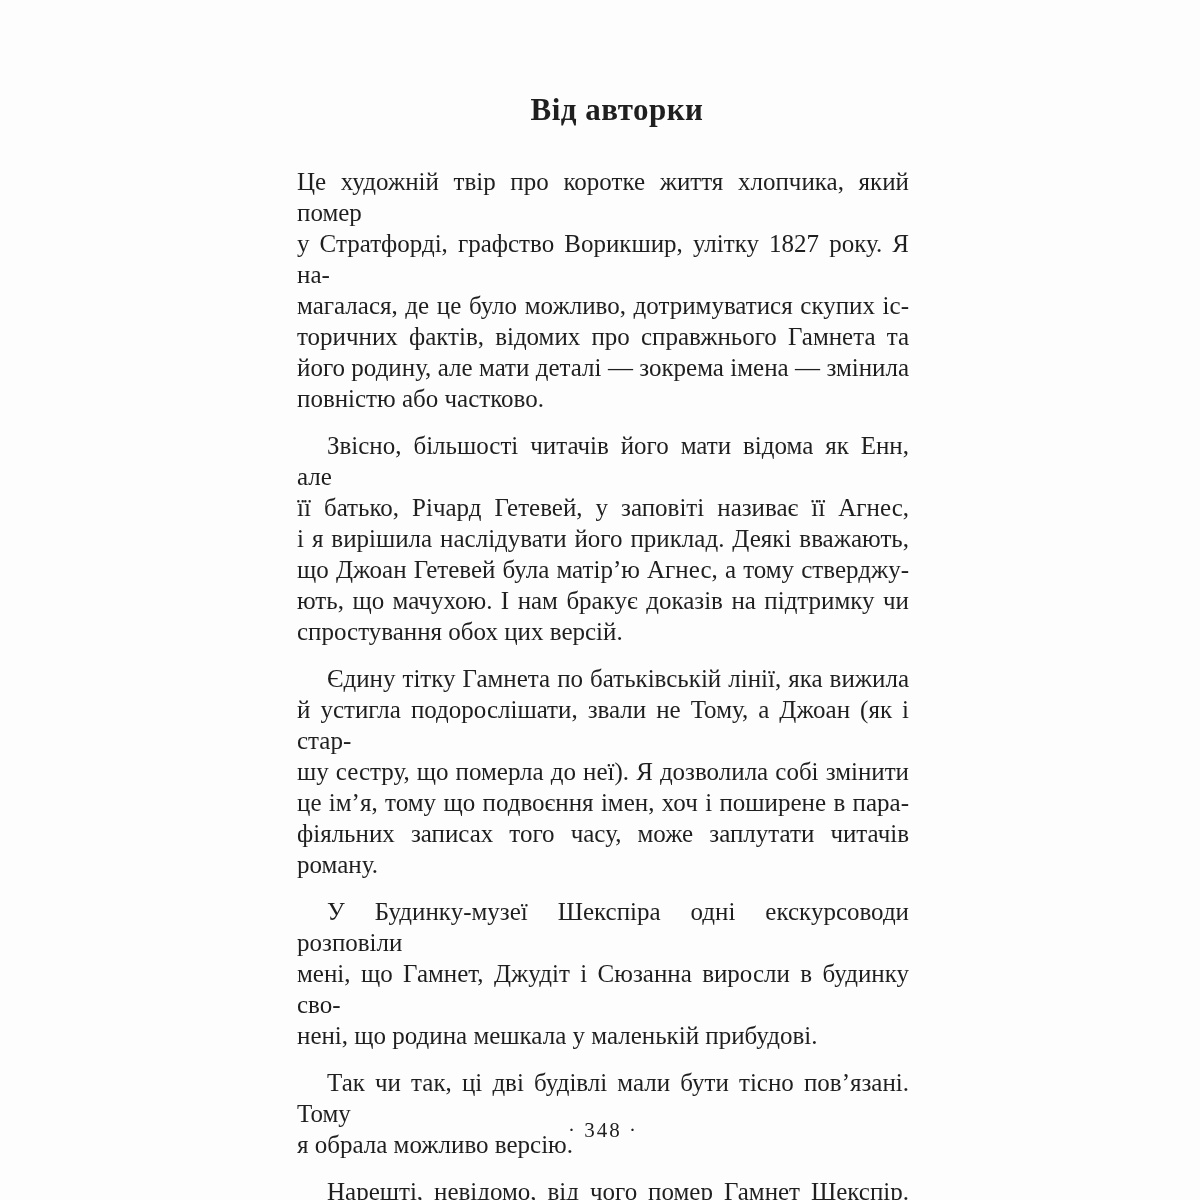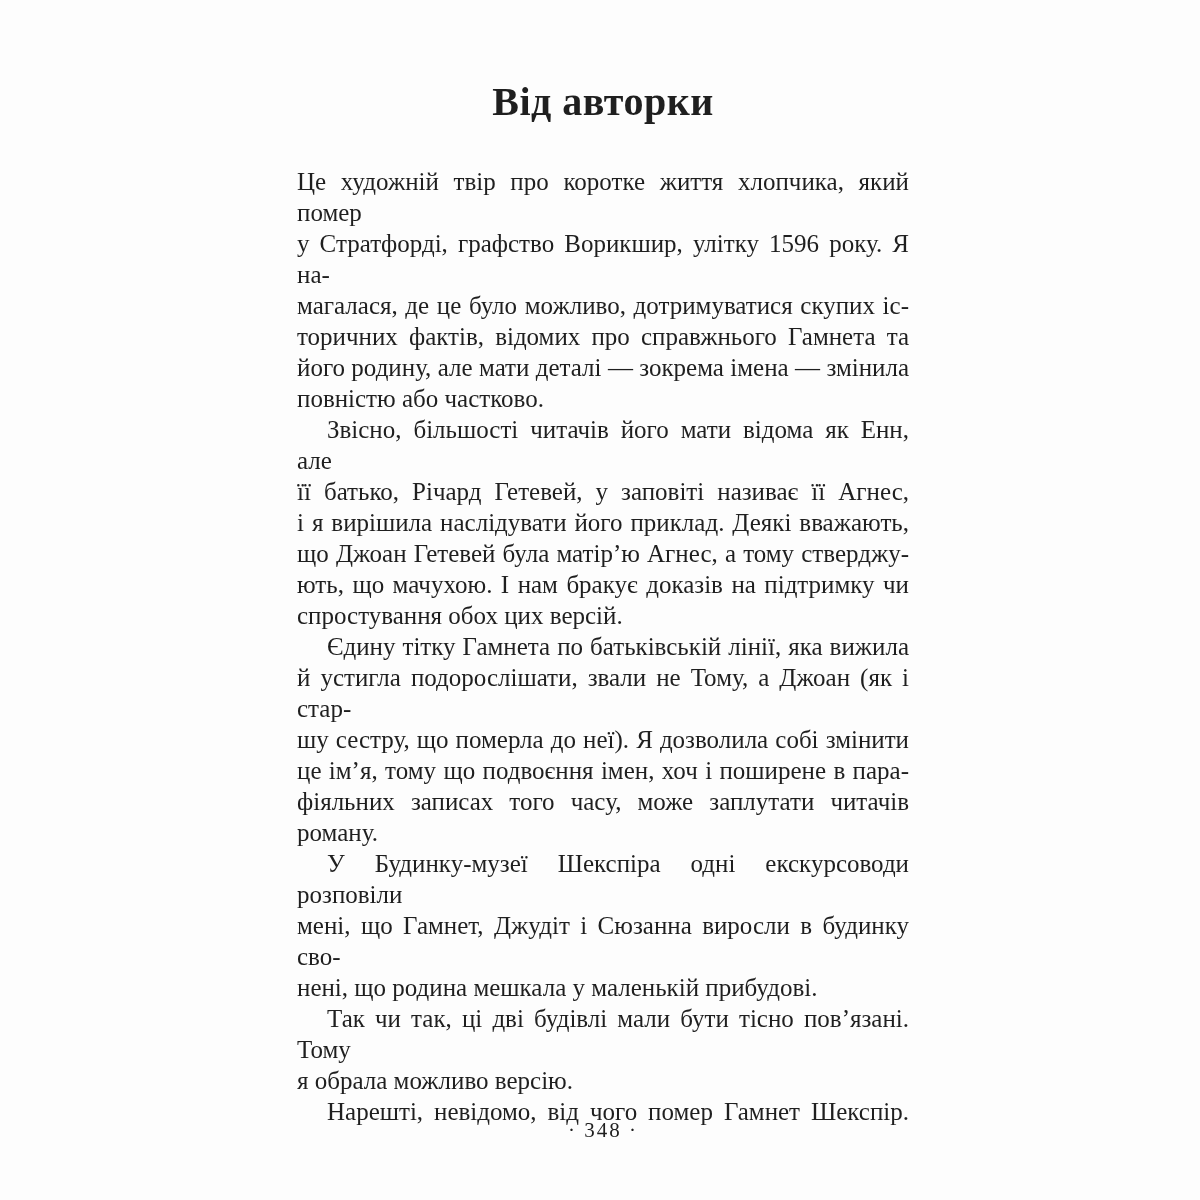--- a/index.html
+++ b/index.html
@@ -18,24 +18,24 @@
   .book-page {
     position: absolute;
     inset: 0;
   }
   .page-title {
     position: absolute;
     top: 78px;
     left: 297px;
     width: 612px;
     text-align: center;
-    font-size: 40px;
+    font-size: 31px;
     font-weight: bold;
     letter-spacing: 0.5px;
-    margin: 0;
+    margin: 14px;
   }
   .text-block {
     position: absolute;
     top: 166px;
     left: 297px;
     width: 612px;
     font-size: 25px;
     line-height: 31px;
   }
   .para {
@@ -45,41 +45,42 @@
   .para .line {
     text-align: justify;
     text-align-last: justify;
     white-space: normal;
   }
   .para .line.last {
     text-align-last: left;
   }
   .para.indented .line.first {
     text-indent: 30px;
+    margin-top: 16px;
   }
   .page-footer {
     position: absolute;
     top: 1118px;
     left: 297px;
     width: 612px;
     text-align: center;
     font-size: 21px;
     letter-spacing: 2px;
   }
 </style>
 </head>
 <body>
 
 <div class="book-page">
   <h1 class="page-title">Від авторки</h1>
 
   <div class="text-block">
       <div class="para">
         <div class="line first">Це художній твір про коротке життя хлопчика, який помер</div>
-        <div class="line">у Стратфорді, графство Ворикшир, улітку 1596 року. Я на-</div>
+        <div class="line">у Стратфорді, графство Ворикшир, улітку 1827 року. Я на-</div>
         <div class="line">магалася, де це було можливо, дотримуватися скупих іс-</div>
         <div class="line">торичних фактів, відомих про справжнього Гамнета та</div>
         <div class="line">його родину, але мати деталі — зокрема імена — змінила</div>
         <div class="line last">повністю або частково.</div>
       </div>
       <div class="para indented">
         <div class="line first">Звісно, більшості читачів його мати відома як Енн, але</div>
         <div class="line">її батько, Річард Гетевей, у заповіті називає її Агнес,</div>
         <div class="line">і я вирішила наслідувати його приклад. Деякі вважають,</div>
         <div class="line">що Джоан Гетевей була матір’ю Агнес, а тому стверджу-</div>

